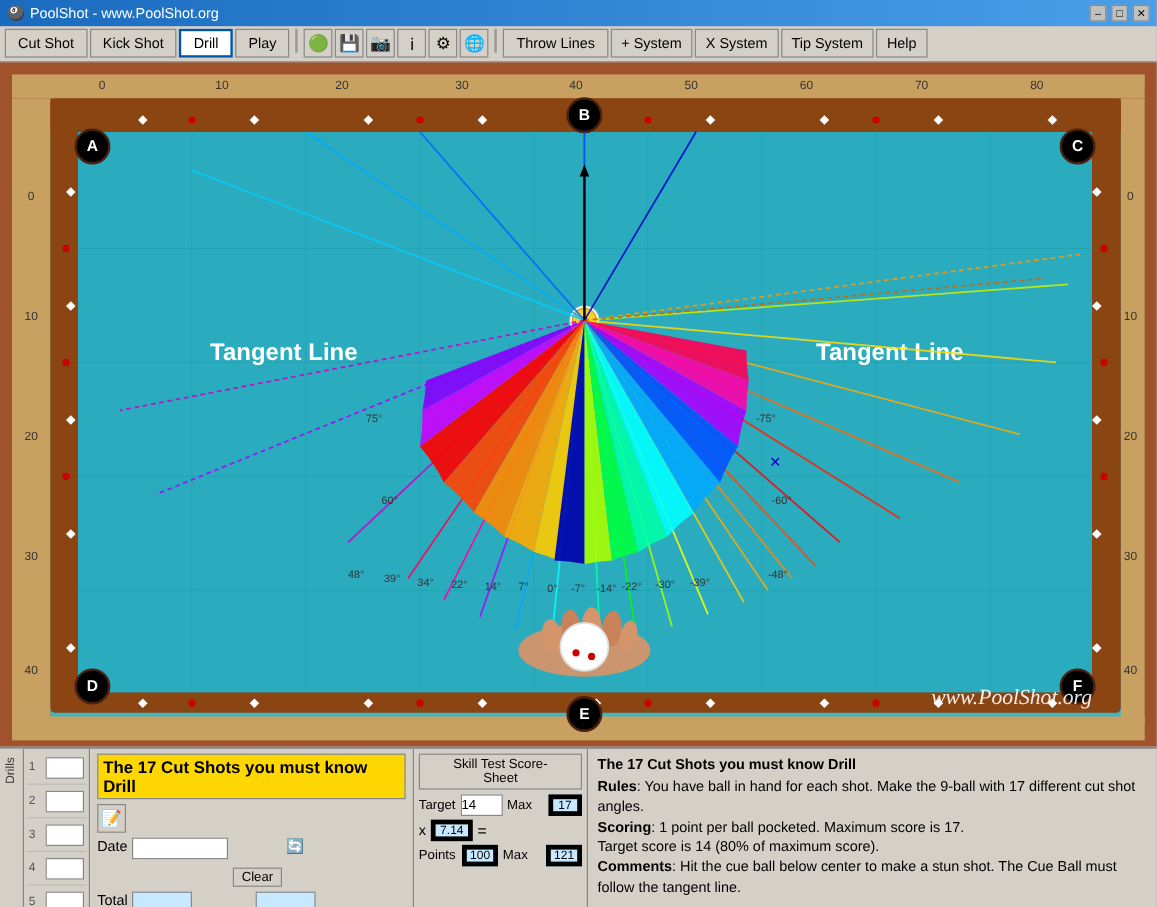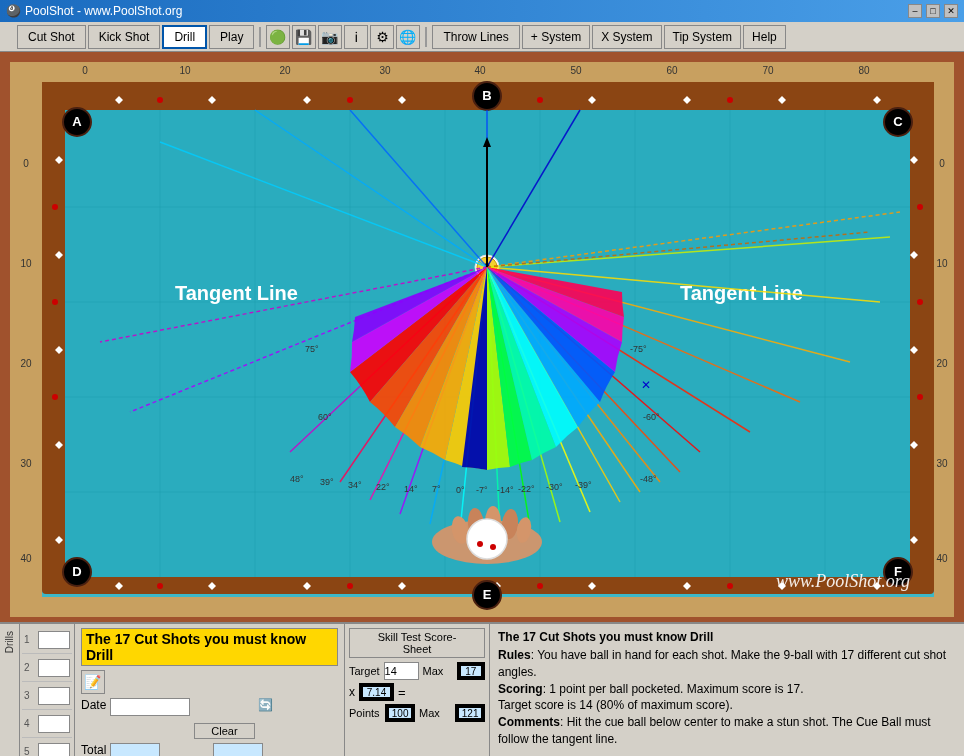--- a/index.html
+++ b/index.html
@@ -26,22 +26,22 @@
       font-size: 9px;
       display: flex; align-items: center; justify-content: center;
       color: #000;
     }
 
     
     #toolbar {
       height: 30px;
       background: #d4d0c8;
       display: flex;
-      align-items: center;
-      padding: 2px 17px;
+      align-items: flex-start;
+      padding: 2px 4px;
       gap: 2px;
       border-bottom: 1px solid #888;
     }
     .tb-btn {
       height: 24px;
       padding: 0 10px;
       background: #d4d0c8;
       border: 1px solid #888;
       cursor: pointer;
       font-size: 12px;
@@ -188,21 +188,21 @@
       font-size: 12px;
     }
     .date-input {
       width: 80px;
       height: 18px;
       border: 1px solid #888;
       background: white;
       font-size: 11px;
     }
     .clear-btn {
-      padding: 1px 16px;
+      padding: 1px 6px;
       font-size: 11px;
       background: #d4d0c8;
       border: 1px solid #888;
       cursor: pointer;
       margin-top: 25px;
     }
     .total-row {
       display: flex;
       align-items: flex-start;
       gap: 4px;

